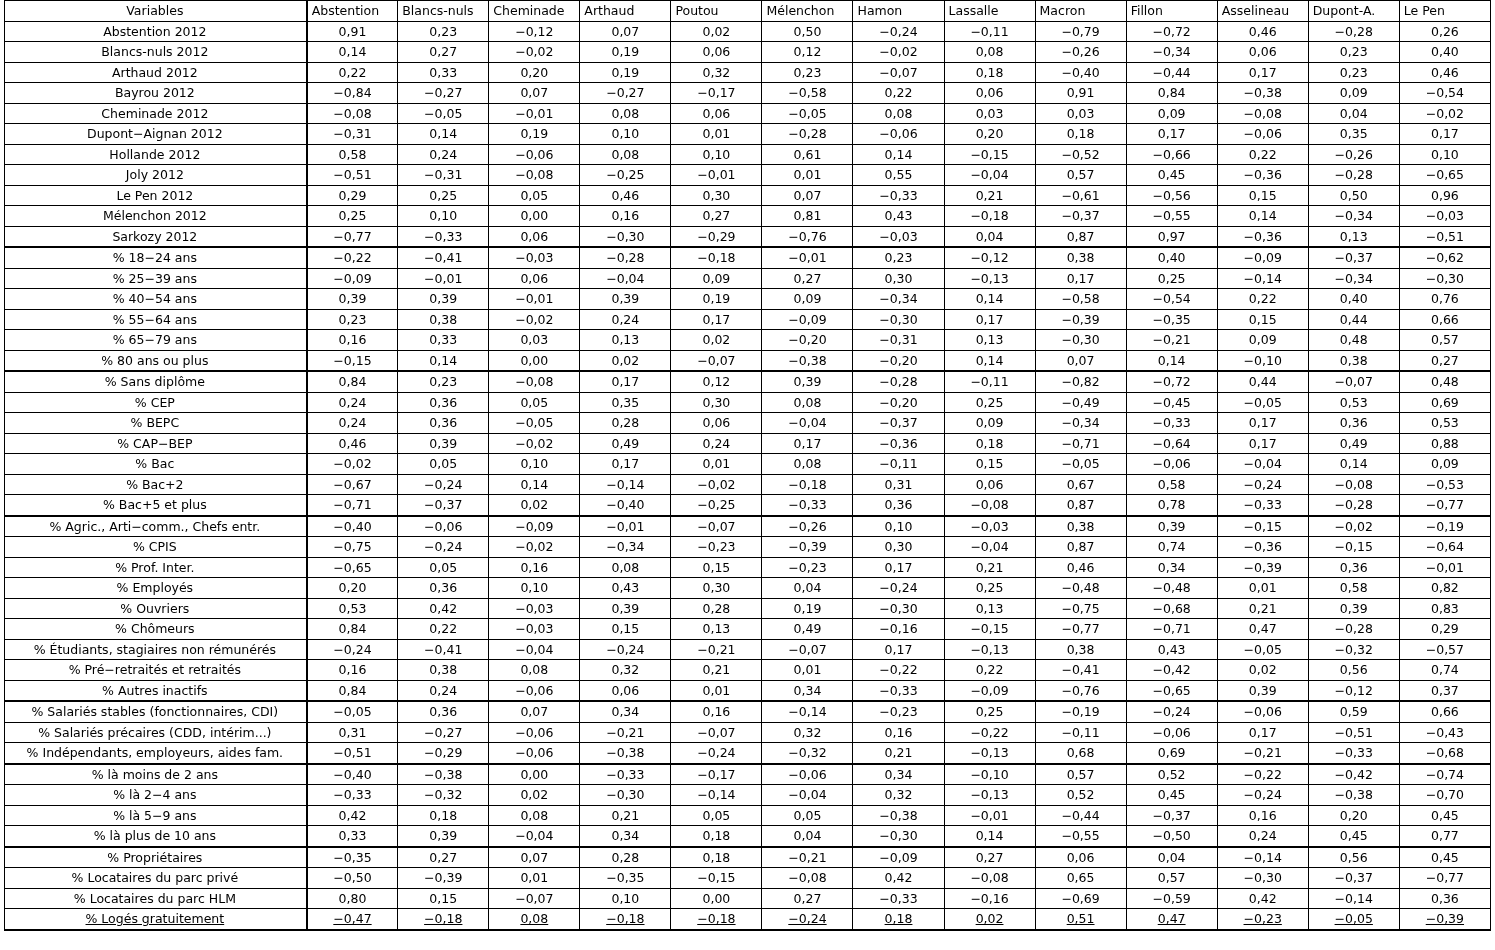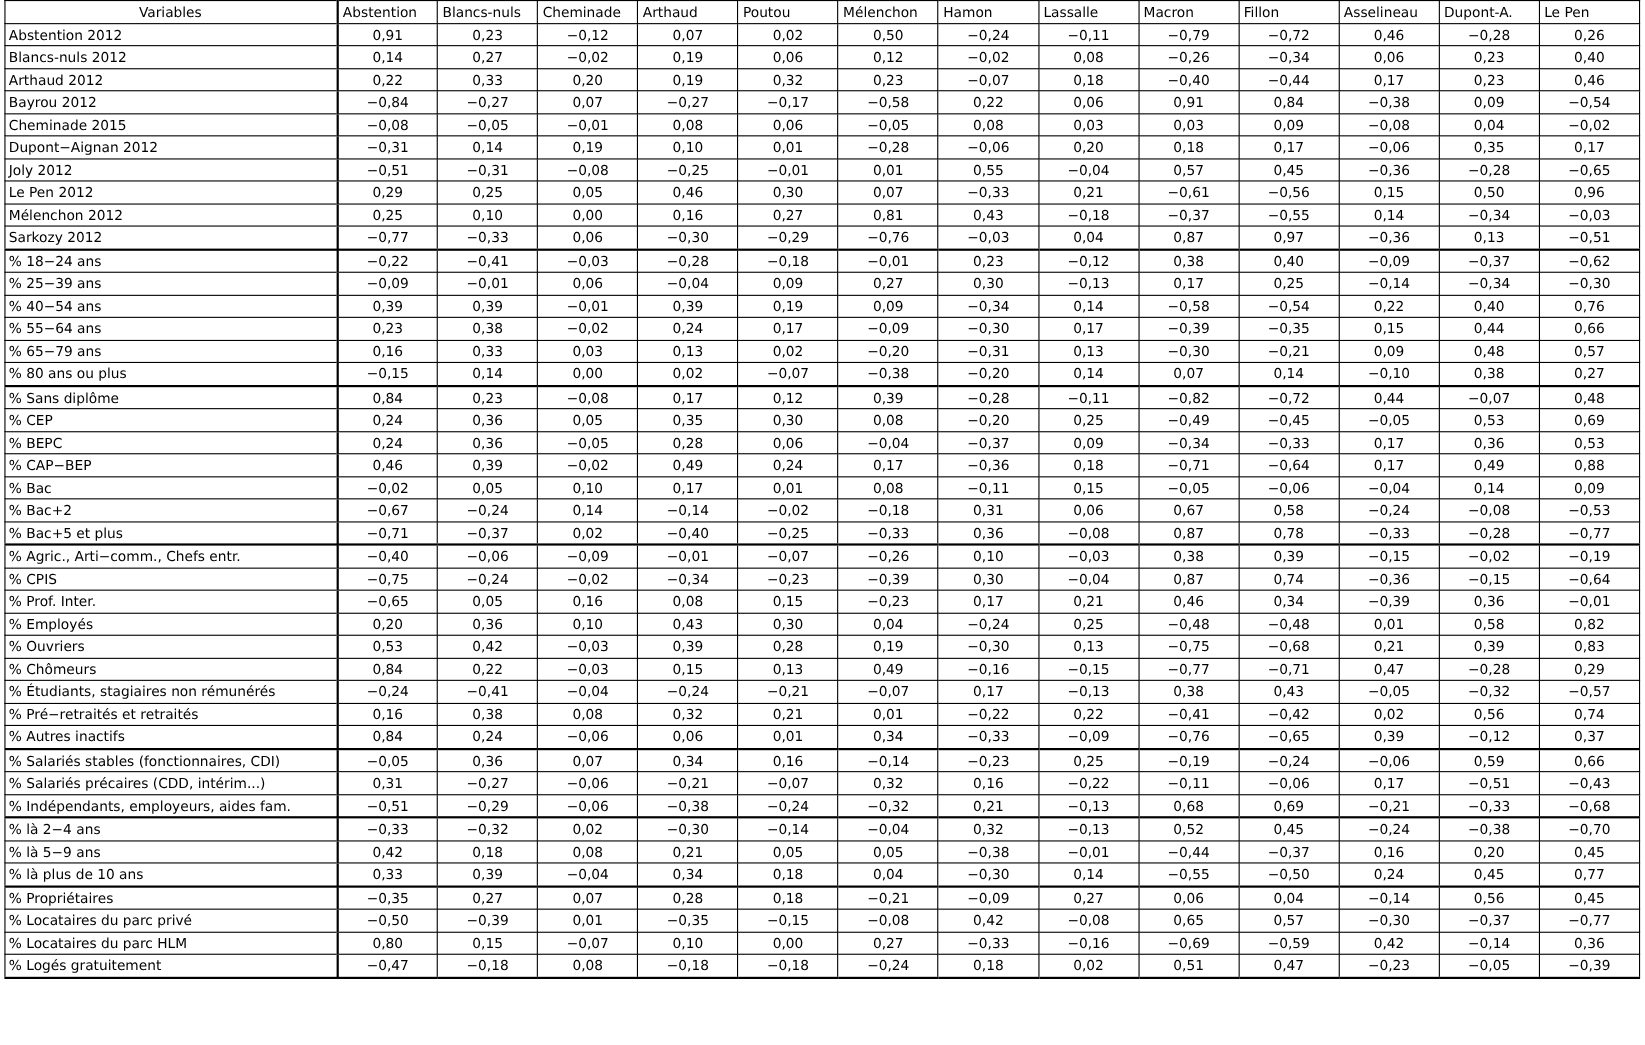--- a/index.html
+++ b/index.html
@@ -33,37 +33,38 @@
     font-weight: normal;
     white-space: nowrap;
     overflow: hidden;
   }
   table.corr th {
     font-weight: normal;
     font-size: 12.5px;
     text-align: left;
   }
   table.corr td.rowhead, table.corr th.rowhead {
-    text-align: left;
+    text-align: center;
     padding-left: 3px;
   }
   
   col.c0 { width: 302px; }
   col.cv { width: 91px; }
   .b { font-weight: bold; }
   
   tr.grp > td, tr.grp > th {
     border-bottom: 2px solid #000000;
   }
   thead tr th {
     border-bottom: 2px solid #000000;
     border-top: 2px solid #000000;
   }
   tr.lastrow > td {
     border-bottom: 2px solid #000000;
+    text-decoration: underline;
   }
   .first-col-thick {
     border-right: 2px solid #000000 !important;
   }
 </style>
 </head>
 <body>
 
 <div id="root">
   <table class="corr">
@@ -160,21 +161,21 @@
           <td class="b">−0,58</td>
           <td>0,22</td>
           <td>0,06</td>
           <td class="b">0,91</td>
           <td class="b">0,84</td>
           <td class="b">−0,38</td>
           <td>0,09</td>
           <td class="b">−0,54</td>
         </tr>
         <tr>
-          <td class="rowhead first-col-thick">Cheminade 2015</td>
+          <td class="rowhead first-col-thick">Cheminade 2012</td>
           <td>−0,08</td>
           <td>−0,05</td>
           <td>−0,01</td>
           <td>0,08</td>
           <td>0,06</td>
           <td>−0,05</td>
           <td>0,08</td>
           <td>0,03</td>
           <td>0,03</td>
           <td>0,09</td>
@@ -190,20 +191,36 @@
           <td>0,10</td>
           <td>0,01</td>
           <td class="b">−0,28</td>
           <td>−0,06</td>
           <td>0,20</td>
           <td>0,18</td>
           <td>0,17</td>
           <td>−0,06</td>
           <td class="b">0,35</td>
           <td>0,17</td>
+        </tr>
+        <tr>
+          <td class="rowhead first-col-thick">Hollande 2012</td>
+          <td class="b">0,58</td>
+          <td class="b">0,24</td>
+          <td>−0,06</td>
+          <td>0,08</td>
+          <td>0,10</td>
+          <td class="b">0,61</td>
+          <td>0,14</td>
+          <td>−0,15</td>
+          <td class="b">−0,52</td>
+          <td class="b">−0,66</td>
+          <td>0,22</td>
+          <td class="b">−0,26</td>
+          <td>0,10</td>
         </tr>
         <tr>
           <td class="rowhead first-col-thick">Joly 2012</td>
           <td class="b">−0,51</td>
           <td class="b">−0,31</td>
           <td>−0,08</td>
           <td class="b">−0,25</td>
           <td>−0,01</td>
           <td>0,01</td>
           <td class="b">0,55</td>
@@ -656,20 +673,36 @@
           <td class="b">−0,32</td>
           <td>0,21</td>
           <td>−0,13</td>
           <td class="b">0,68</td>
           <td class="b">0,69</td>
           <td>−0,21</td>
           <td class="b">−0,33</td>
           <td class="b">−0,68</td>
         </tr>
         <tr>
+          <td class="rowhead first-col-thick">% là moins de 2 ans</td>
+          <td class="b">−0,40</td>
+          <td class="b">−0,38</td>
+          <td>0,00</td>
+          <td class="b">−0,33</td>
+          <td>−0,17</td>
+          <td>−0,06</td>
+          <td class="b">0,34</td>
+          <td>−0,10</td>
+          <td class="b">0,57</td>
+          <td class="b">0,52</td>
+          <td>−0,22</td>
+          <td class="b">−0,42</td>
+          <td class="b">−0,74</td>
+        </tr>
+        <tr>
           <td class="rowhead first-col-thick">% là 2−4 ans</td>
           <td class="b">−0,33</td>
           <td class="b">−0,32</td>
           <td>0,02</td>
           <td class="b">−0,30</td>
           <td>−0,14</td>
           <td>−0,04</td>
           <td class="b">0,32</td>
           <td>−0,13</td>
           <td class="b">0,52</td>

